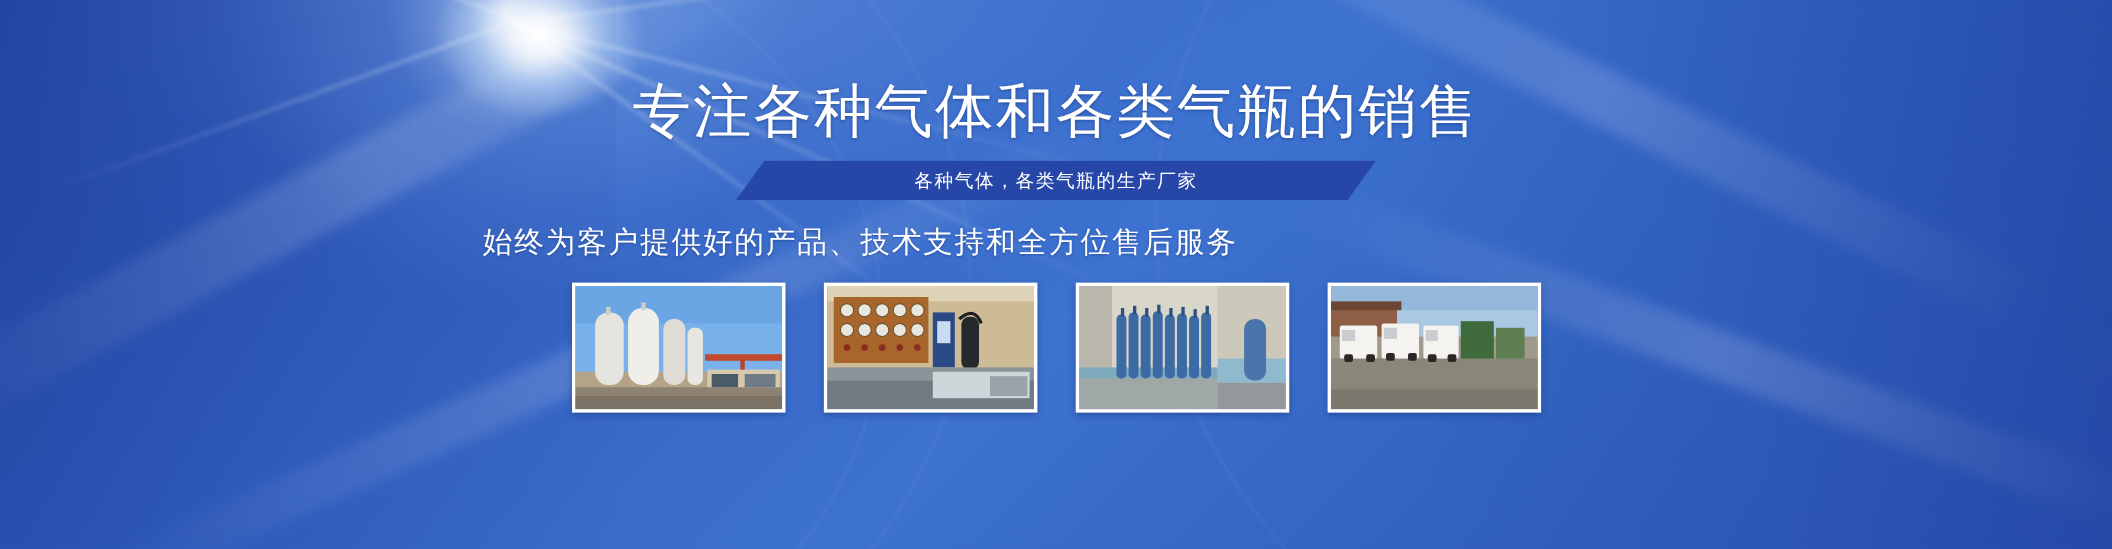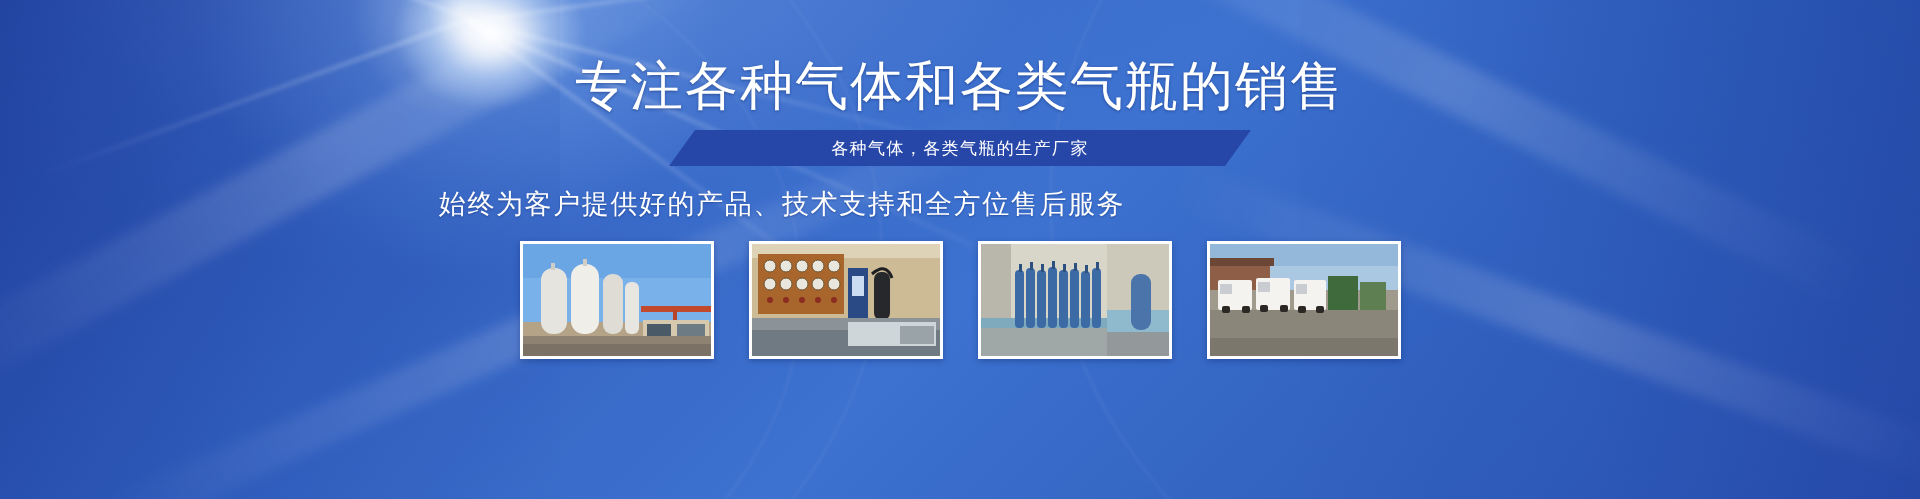--- a/index.html
+++ b/index.html
@@ -45,21 +45,21 @@
   .dark-wedge{
     position:absolute;left:0;top:0;width:560px;height:499px;
     background:linear-gradient(110deg, rgba(20,50,140,.45) 0%, rgba(25,60,160,.18) 55%, rgba(30,70,170,0) 100%);
   }
   .right-wedge{
     position:absolute;right:0;top:0;width:620px;height:499px;
     background:linear-gradient(250deg, rgba(22,52,145,.40) 0%, rgba(30,70,175,.12) 60%, rgba(35,80,185,0) 100%);
   }
 
   
-  .content{position:absolute;inset:0;}
+  .content{position:absolute;inset:0;margin-top:16px;}
 
   .headline{
     position:absolute;top:57px;left:0;width:1920px;text-align:center;
     font-size:53px;line-height:1.08;color:#ffffff;font-weight:400;
     letter-spacing:2px;
     text-shadow:0 1px 3px rgba(10,30,90,.45);
     white-space:nowrap;
   }
 
   .ribbon-wrap{

